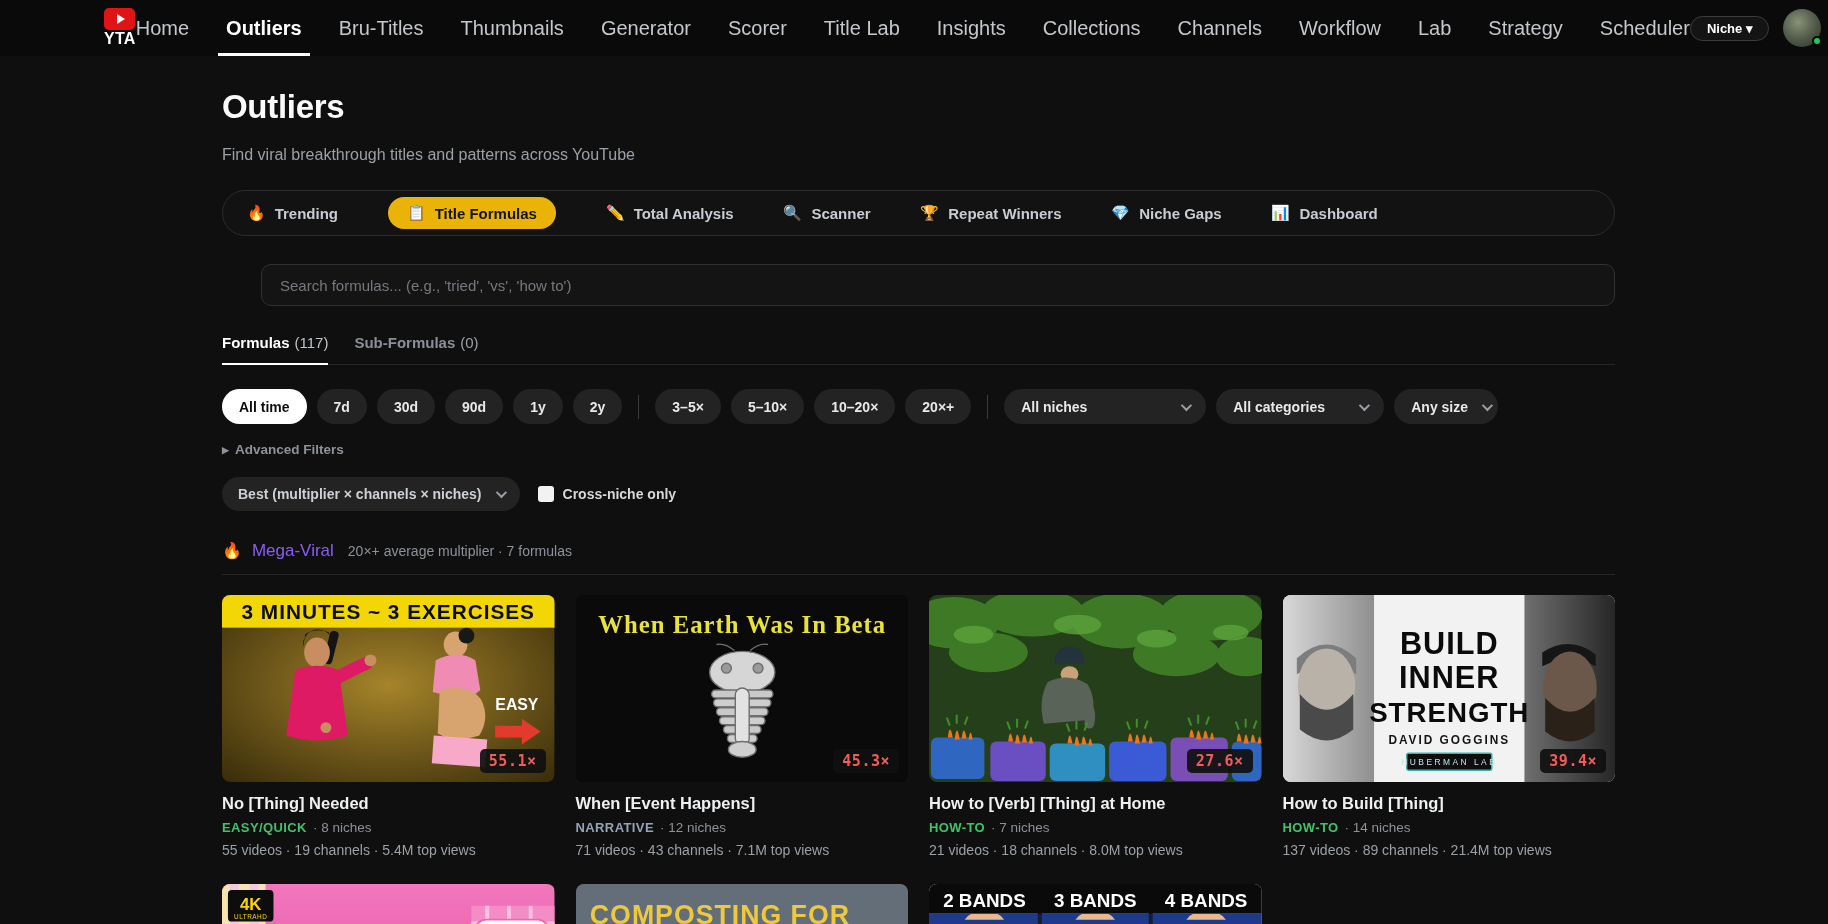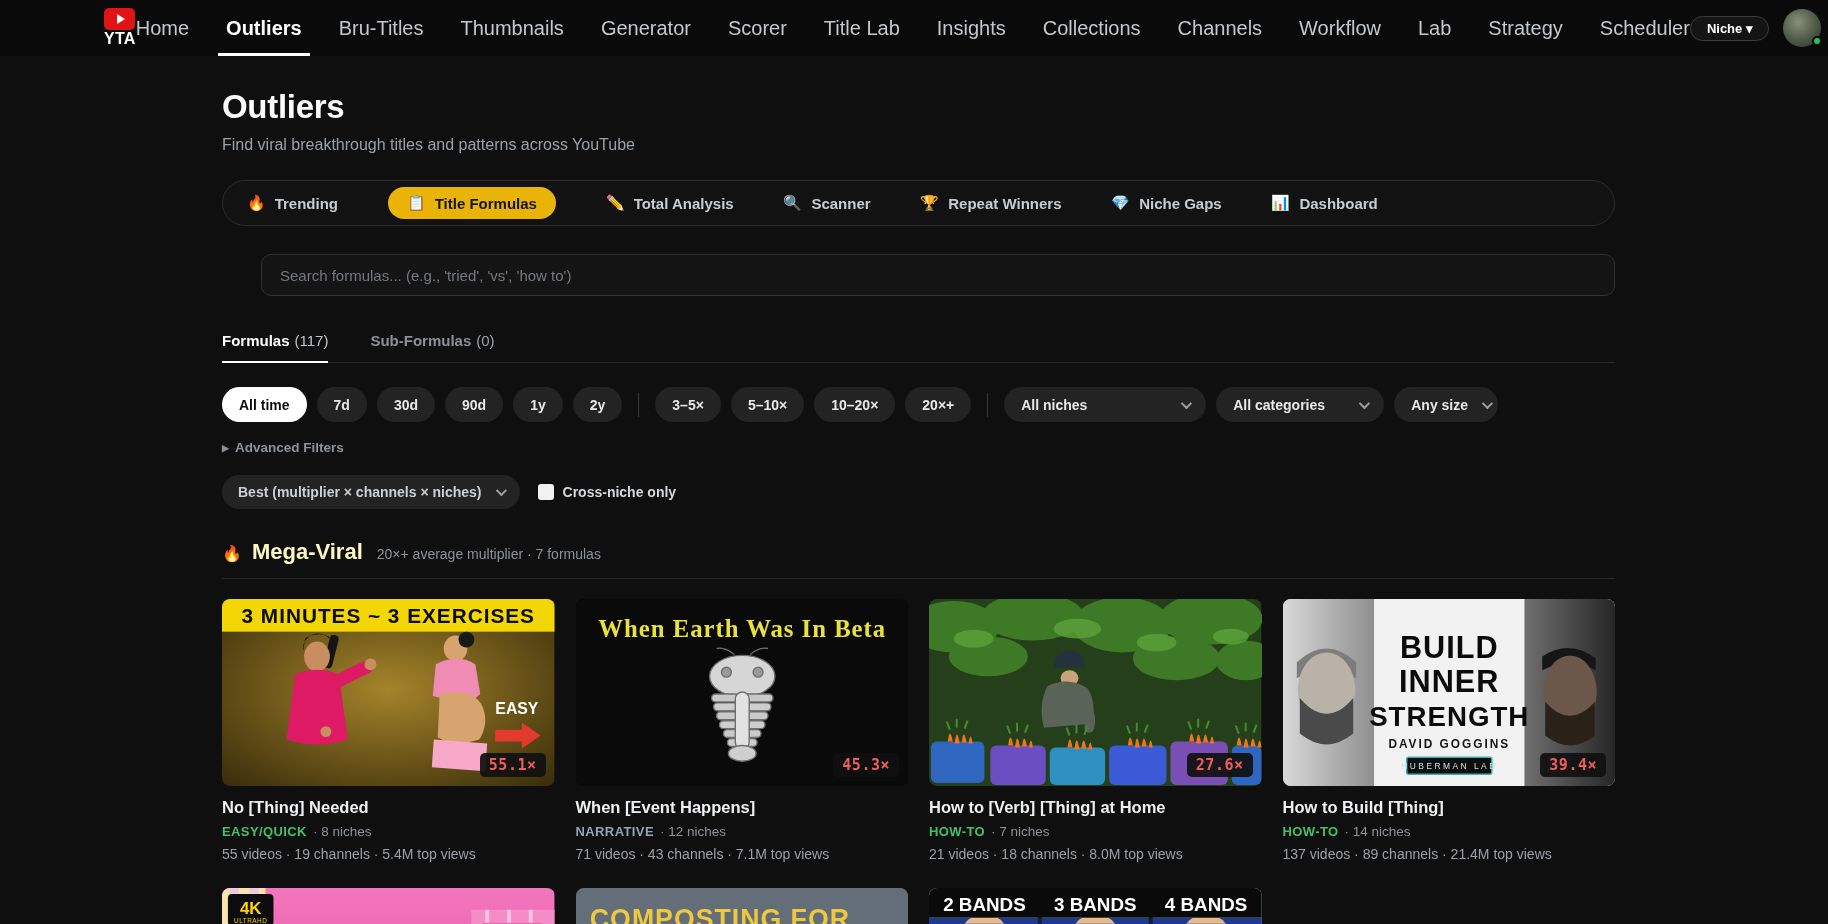--- a/index.html
+++ b/index.html
@@ -17,32 +17,32 @@
   .nav-link.active { color:#fff; font-weight:700; }
   .nav-link.active::after { content:""; position:absolute; left:-8px; right:-8px; bottom:0; height:3px; background:#fff; }
   .nav-right { margin-left:auto; display:flex; align-items:center; gap:14px; }
   .niche-pill { background:#141414; border:1px solid #3c3c3c; color:#fff; font-weight:700; font-size:13px; border-radius:999px; padding:4px 16px; cursor:pointer; white-space:nowrap; font-family:inherit; }
   .avatar { width:38px; height:38px; border-radius:50%; background:radial-gradient(circle at 40% 35%, #87927a 0%, #57614e 45%, #263024 100%); position:relative; cursor:pointer; }
   .status-dot { position:absolute; right:-1px; bottom:1px; width:10px; height:10px; border-radius:50%; background:#22c55e; border:2px solid #0a0a0a; }
 
   
   .content { padding:32px 213px 0 222px; }
   .page-title { font-size:33px; font-weight:800; color:#fafafa; letter-spacing:-.3px; }
-  .page-subtitle { margin-top:10px; font-size:16px; color:#9aa0a6; }
+  .page-subtitle { margin-top:20px; font-size:16px; color:#9aa0a6; }
 
   .tabbar { margin-top:26px; width:100%; height:46px; border:1px solid #2c2c2c; border-radius:26px; display:flex; align-items:center; gap:50px; padding:0 24px; background:#121212; }
   .tab { display:flex; align-items:center; gap:9px; font-size:15px; font-weight:700; color:#c8cdd2; cursor:pointer; white-space:nowrap; }
   .tab .tab-icon { font-size:15px; }
   .tab.active { background:#eab308; color:#131313; border-radius:999px; padding:7px 19px; }
 
   .search-wrap { margin-top:28px;margin-left:39px; }
   .search-input { width:100%; height:42px; background:#141414; border:1px solid #313131; border-radius:10px; padding:0 18px; font-size:15px; color:#e8e8e8; font-family:inherit; outline:none; }
   .search-input::placeholder { color:#75797e; }
 
-  .subtabs { margin-top:36px; display:flex; gap:42px; border-bottom:1px solid #262626; }
+  .subtabs { margin-top:28px; display:flex; gap:26px; border-bottom:1px solid #262626; }
   .subtab { padding-bottom:13px; font-size:15px; color:#8b9096; cursor:pointer; position:relative; }
   .subtab .st-label { font-weight:700; }
   .subtab.active { color:#fff; }
   .subtab.active::after { content:""; position:absolute; left:0; right:0; bottom:-1px; height:2px; background:#fff; }
   .subtab .st-count { margin-left:5px; color:#9aa0a6; font-weight:400; }
   .subtab.active .st-count { color:#bfc4c9; }
 
   .pills-row { margin-top:24px; display:flex; align-items:center; gap:10px; }
   .pill { height:35px; padding:0 17px; border-radius:999px; background:#232323; color:#e8e8e8; font-size:14px; font-weight:700; display:flex; align-items:center; cursor:pointer; white-space:nowrap; }
   .pill.active { background:#fff; color:#0d0d0d; }
@@ -55,21 +55,21 @@
   .adv-tri { font-size:9px; }
 
   .sort-row { margin-top:20px; display:flex; align-items:center; gap:18px; }
   .sort-pill { height:34px; background:#232323; border-radius:999px; padding:0 16px; display:flex; align-items:center; font-size:14px; font-weight:600; color:#cdd1d5; cursor:pointer;justify-content:center; }
   .cross-niche { display:flex; gap:9px; }
   .checkbox { width:16px; height:16px; background:#f2f2f2; border-radius:3px; cursor:pointer; }
   .cb-label { font-size:14px; font-weight:600; color:#d6d9dc; }
 
   .section-head { margin-top:30px; display:flex; align-items:baseline; gap:10px; }
   .sec-icon { font-size:16px; }
-  .sec-title { font-size:22px; font-weight:700; color:#fef9c3; }
+  .sec-title { font-size:17px; font-weight:400; color:#8b5cf6; }
   .sec-meta { font-size:14px; color:#8d9299; margin-left:4px; }
   .sec-divider { margin-top:13px; height:1px; background:#262626; }
 
   .grid { margin-top:20px; display:grid; grid-template-columns:repeat(4,1fr); column-gap:21px; row-gap:26px; }
   .card { cursor:pointer; }
   .thumb { position:relative; width:100%; aspect-ratio:16/9; border-radius:8px; overflow:hidden; background:#000; }
   .thumb svg { display:block; width:100%; height:100%; }
   .mult-badge { position:absolute; right:9px; bottom:9px; background:rgba(16,16,16,.92); color:#ef5d5d; font-family:"DejaVu Sans Mono",monospace; font-weight:700; font-size:15px; padding:3px 9px; border-radius:5px; letter-spacing:.5px; }
   .card-title { margin-top:12px; font-size:16.5px; font-weight:700; color:#eef0f2; }
   .card-meta { margin-top:7px; font-size:13px; font-weight:800; letter-spacing:.4px; }

